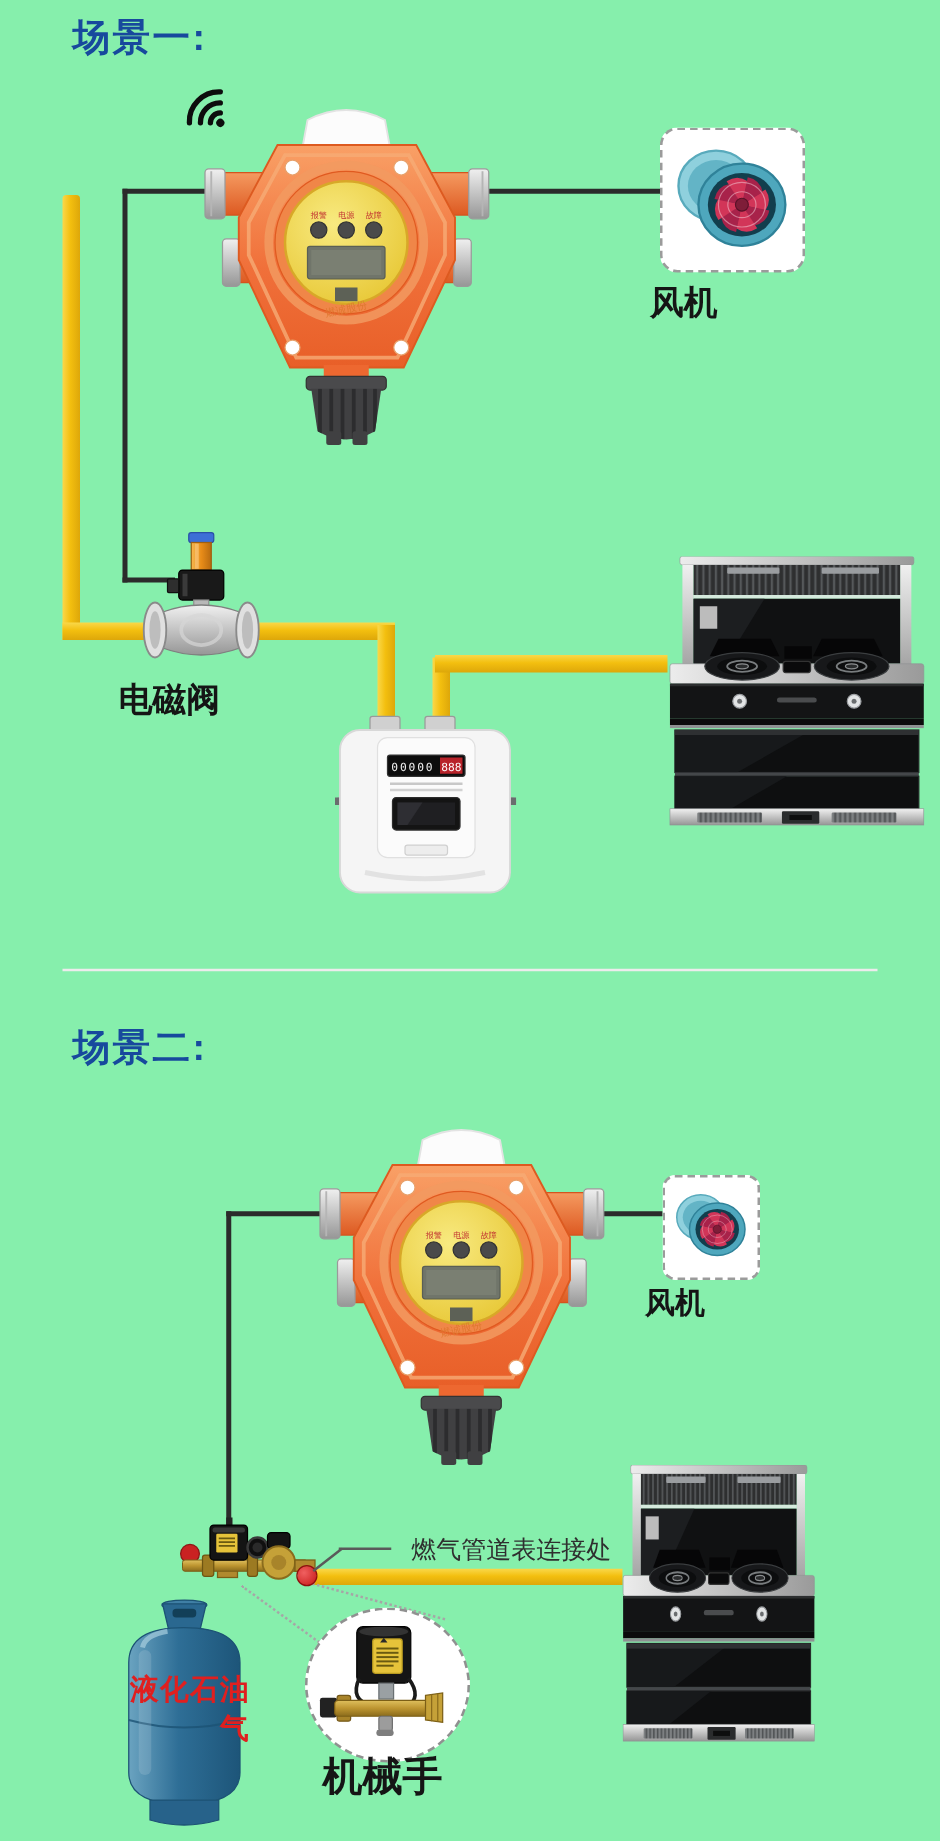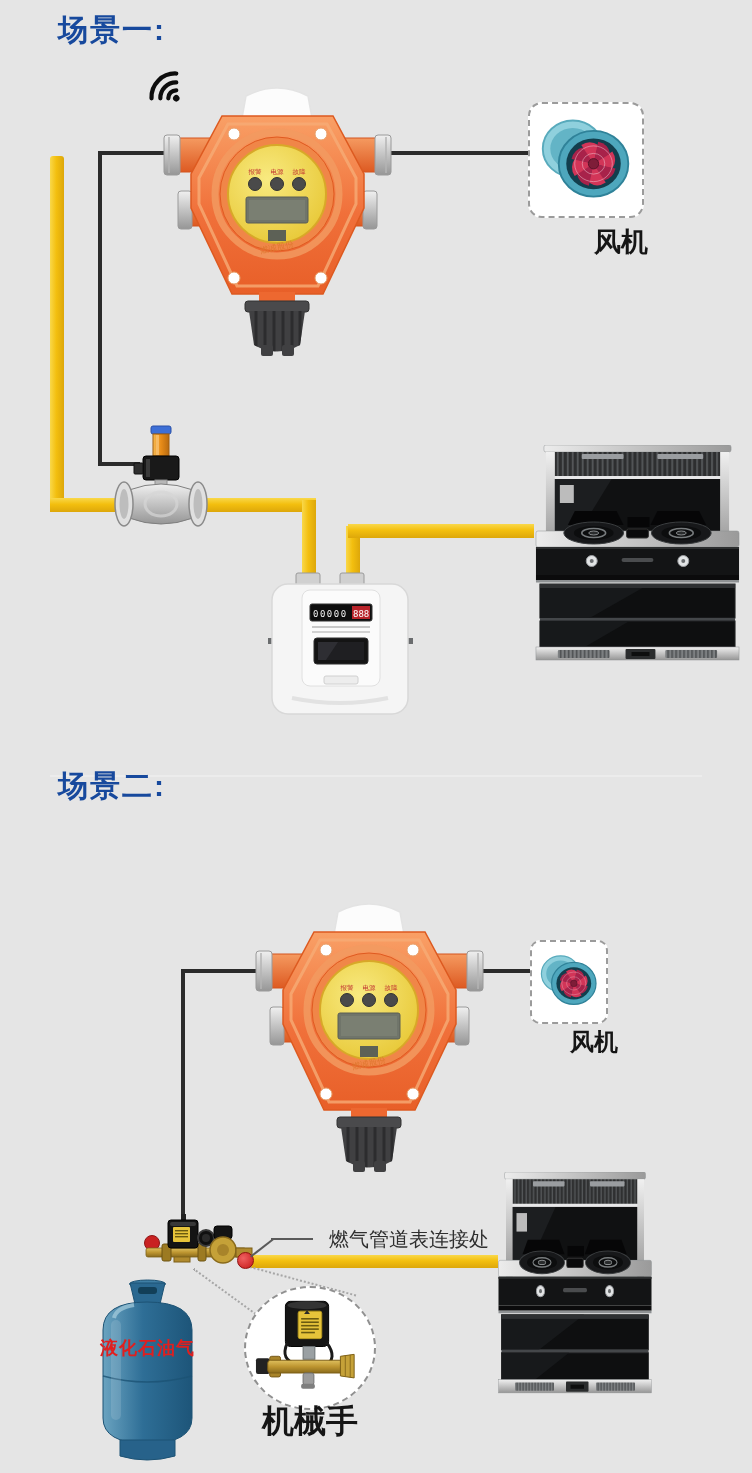--- a/index.html
+++ b/index.html
@@ -1,20 +1,20 @@
 <!DOCTYPE html>
 <html><head>
 <meta charset="utf-8">
 <style>
   html,body{margin:0;padding:0;background:#fff;}
-  #page{position:relative;width:752px;height:1473px;background:#e5e5e5;overflow:hidden;
+  #page{position:relative;width:752px;height:1473px;background:#86efac;overflow:hidden;
         font-family:"Liberation Sans","DejaVu Sans",sans-serif;}
   .abs{position:absolute;}
   .scene-title{font-size:30px;font-weight:700;color:#17499d;letter-spacing:2px;}
-  .dev-label{font-weight:700;color:#151515;text-align:right;}
+  .dev-label{font-weight:700;color:#151515;text-align:left;}
   .pipe-h{background:linear-gradient(180deg,#f9d84a 0%,#f3bf0f 45%,#dda70a 100%);}
   .pipe-v{background:linear-gradient(90deg,#f9d84a 0%,#f3bf0f 45%,#dda70a 100%);}
   .wire{background:#2b2b2b;}
   .dash-box{border:2.5px dashed #9b9b9b;border-radius:14px;background:#fff;}
   .dash-circle{border:2px dashed #909090;border-radius:50%;background:#fff;}
   .dotted-line{border-top:2px dotted #a6a6a6;transform-origin:left top;}
   .leader{background:#5a5a5a;}
   .divider{background:#ececec;}
   svg{display:block;}
 </style>
@@ -333,32 +333,33 @@
   <div class="abs dash-box" style="left:528px;top:102px;width:112px;height:112px;">
     <svg style="margin:9px;" width="94" height="94" viewBox="0 0 100 100">
         <use href="#fan"></use>
       </svg>
   </div>
   <div class="abs dev-label" style="left:520px;top:224px;width:128px;font-size:27px;">风机</div>
 
   <svg class="abs" style="left:112px;top:424px;" width="100" height="118" viewBox="0 0 100 118">
       <use href="#valve"></use>
     </svg>
+  <div class="abs dev-label" style="left:95px;top:542px;width:130px;font-size:27px;">电磁阀</div>
 
   <svg class="abs" style="left:268px;top:556px;" width="145" height="165" viewBox="0 0 145 165">
       <use href="#meter"></use>
     </svg>
 
   <svg class="abs" style="left:530px;top:445px;" width="215" height="220" viewBox="0 0 216 220" preserveAspectRatio="none">
       <use href="#stove"></use>
     </svg>
 
   <div class="abs divider" style="left:50px;top:775px;width:652px;height:2px;"></div>
 
-  <div class="abs scene-title" style="left:58px;top:766px;">场景二:</div>
+  <div class="abs scene-title" style="left:58px;top:818px;">场景二:</div>
 
   <div class="abs wire" style="left:181px;top:969px;width:75px;height:4px;"></div>
   <div class="abs wire" style="left:181px;top:969px;width:4px;height:253px;"></div>
   <div class="abs wire" style="left:483px;top:969px;width:47px;height:4px;"></div>
 
   <div class="abs pipe-h" style="left:246px;top:1255px;width:252px;height:13px;"></div>
 
   <svg class="abs" style="left:252px;top:898px;" width="235" height="280" viewBox="0 0 235 280">
       <use href="#detector"></use>
     </svg>
@@ -369,21 +370,21 @@
       </svg>
   </div>
   <div class="abs dev-label" style="left:516px;top:1026px;width:102px;font-size:24px;">风机</div>
 
   <div class="abs dotted-line" style="left:194px;top:1268px;width:80px;transform:rotate(36deg);"></div>
   <div class="abs dotted-line" style="left:250px;top:1266px;width:110px;transform:rotate(15deg);"></div>
 
   <svg class="abs" style="left:90px;top:1278px;" width="115" height="185" viewBox="0 0 115 185">
       <use href="#tank"></use>
     </svg>
-  <div class="abs" style="left:95px;top:1336px;width:105px;text-align:center;font-size:18px;font-weight:700;color:#e01f1f;letter-spacing:1px;">液化石油气</div>
+  <div class="abs" style="left:95px;top:1336px;width:105px;text-align:right;font-size:23px;font-weight:700;color:#e01f1f;letter-spacing:1px;">液化石油气</div>
   <svg class="abs" style="left:140px;top:1190px;" width="120" height="90" viewBox="0 0 120 90">
       <use href="#assembly"></use>
     </svg>
   <div class="abs" style="left:237px;top:1252px;width:15px;height:15px;border-radius:50%;background:radial-gradient(circle at 35% 35%,#f06060,#c51717);border:1px solid #8f0f0f;"></div>
 
   <div class="abs" style="left:250px;top:1256px;width:29px;height:2px;background:#5a5a5a;transform:rotate(-38deg);transform-origin:left top;"></div>
   <div class="abs leader" style="left:271px;top:1238px;width:42px;height:2px;"></div>
   <div class="abs" style="left:329px;top:1226px;font-size:20px;color:#2f2f2f;">燃气管道表连接处</div>
 
   <div class="abs dash-circle" style="left:244px;top:1286px;width:128px;height:120px;"></div>

